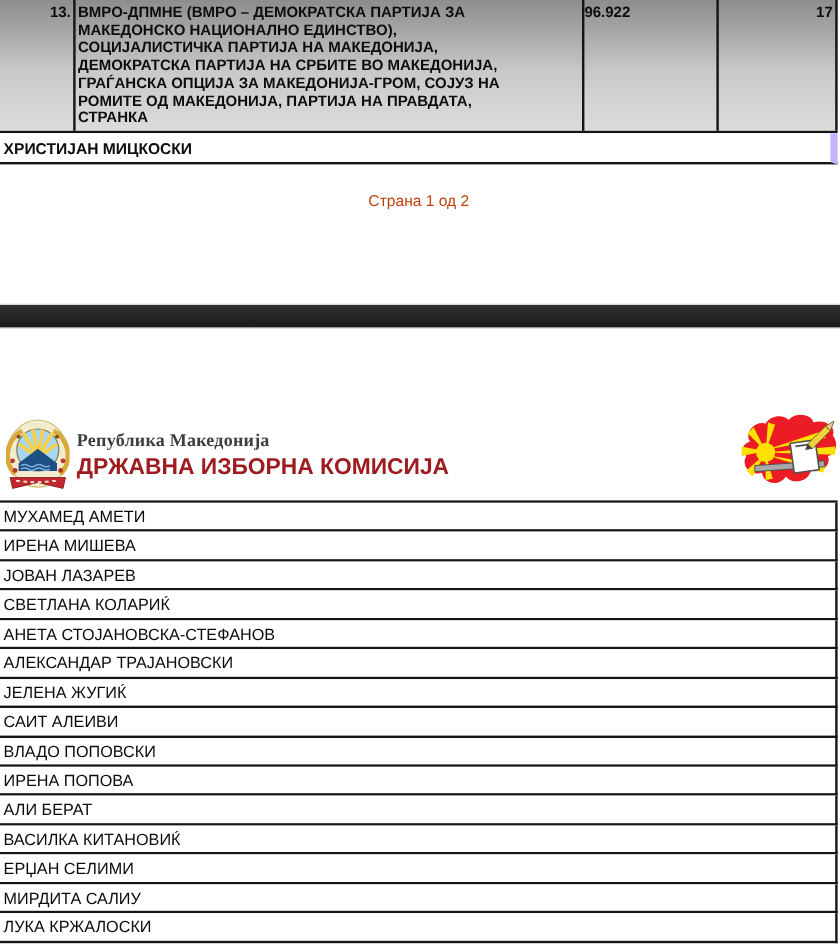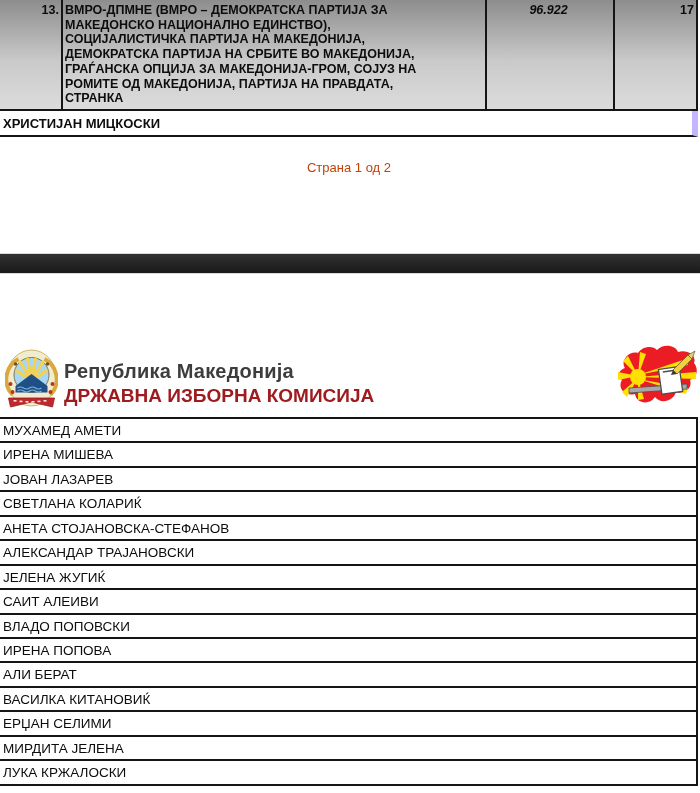--- a/index.html
+++ b/index.html
@@ -14,21 +14,21 @@
   
   .results-table { position:absolute; left:0; top:0; width:698px; }
   .top-row {
     display:flex; height:111px;
     background:linear-gradient(#8d8d8d, #c9c9c9 55%, #dcdcdc);
     border-bottom:2px solid #151515;
   }
   .cell { height:100%; }
   .cell-num   { width:63px;  border-right:2px solid #151515; text-align:right; padding:3px 2px 0 0; font-size:12.5px; font-weight:bold; }
   .cell-party { width:424px; border-right:2px solid #151515; padding:3px 0 0 2px; font-size:12.5px; font-weight:bold; line-height:14.7px; white-space:pre-line; }
-  .cell-votes { width:128px; border-right:2px solid #151515; text-align:center; padding:3px 3px 0 0; font-size:12.5px; font-weight:bold;font-style:italic; }
+  .cell-votes { width:112px; border-right:2px solid #151515; text-align:left; padding:3px 3px 0 0; font-size:12.5px; font-weight:bold; }
   .cell-seats { flex:1; border-right:2px solid #151515; text-align:right; padding:3px 2px 0 0; font-size:12.5px; font-weight:bold;margin-left:12px; }
   .candidate-row {
     height:26px; background:#ffffff;
     border-bottom:2px solid #151515; border-right:6px solid #c4b5fd;
     padding:5px 0 0 3px; font-size:13px; font-weight:bold;
   }
   .page-num {
     position:absolute; top:160px; left:0; width:698px;
     text-align:center; font-size:13px; color:#c2410c;
   }
@@ -36,21 +36,21 @@
   
   .page-separator {
     position:absolute; top:253px; left:0; width:700px; height:21px;
     background:linear-gradient(#323232, #191919);
     border-top:1px solid #d9d9d9; border-bottom:1px solid #d9d9d9;
   }
 
   
   .coat-of-arms { position:absolute; left:5px; top:348px; width:53px; height:64px; }
   .hdr-text { position:absolute; left:64px; top:360px; }
-  .country-title { font-size:20px; font-weight:bold; color:#3d3d3d; letter-spacing:0.2px; }
+  .country-title { font-size:15px; font-weight:bold; color:#3d3d3d; letter-spacing:0.2px;font-family:Liberation Serif, serif; }
   .institution-title { font-size:19px; font-weight:bold; color:var(--header_red,#9e1c20); margin-top:2px; white-space:nowrap; }
   .dik-logo { position:absolute; left:616px; top:342px; width:82px; height:70px; }
 
   
   .names-table {
     position:absolute; left:0; top:417px; width:698px;
     border-top:2px solid #151515;
   }
   .name-row {
     height:24.45px; background:#fff;
@@ -160,18 +160,18 @@
         <div class="name-row">СВЕТЛАНА КОЛАРИЌ</div>
         <div class="name-row">АНЕТА СТОЈАНОВСКА-СТЕФАНОВ</div>
         <div class="name-row">АЛЕКСАНДАР ТРАЈАНОВСКИ</div>
         <div class="name-row">ЈЕЛЕНА ЖУГИЌ</div>
         <div class="name-row">САИТ АЛЕИВИ</div>
         <div class="name-row">ВЛАДО ПОПОВСКИ</div>
         <div class="name-row">ИРЕНА ПОПОВА</div>
         <div class="name-row">АЛИ БЕРАТ</div>
         <div class="name-row">ВАСИЛКА КИТАНОВИЌ</div>
         <div class="name-row">ЕРЏАН СЕЛИМИ</div>
-        <div class="name-row">МИРДИТА ЈЕЛЕНА</div>
+        <div class="name-row">МИРДИТА САЛИУ</div>
         <div class="name-row">ЛУКА КРЖАЛОСКИ</div>
       </div>
   </section>
 
 </div>
 
 </body></html>

